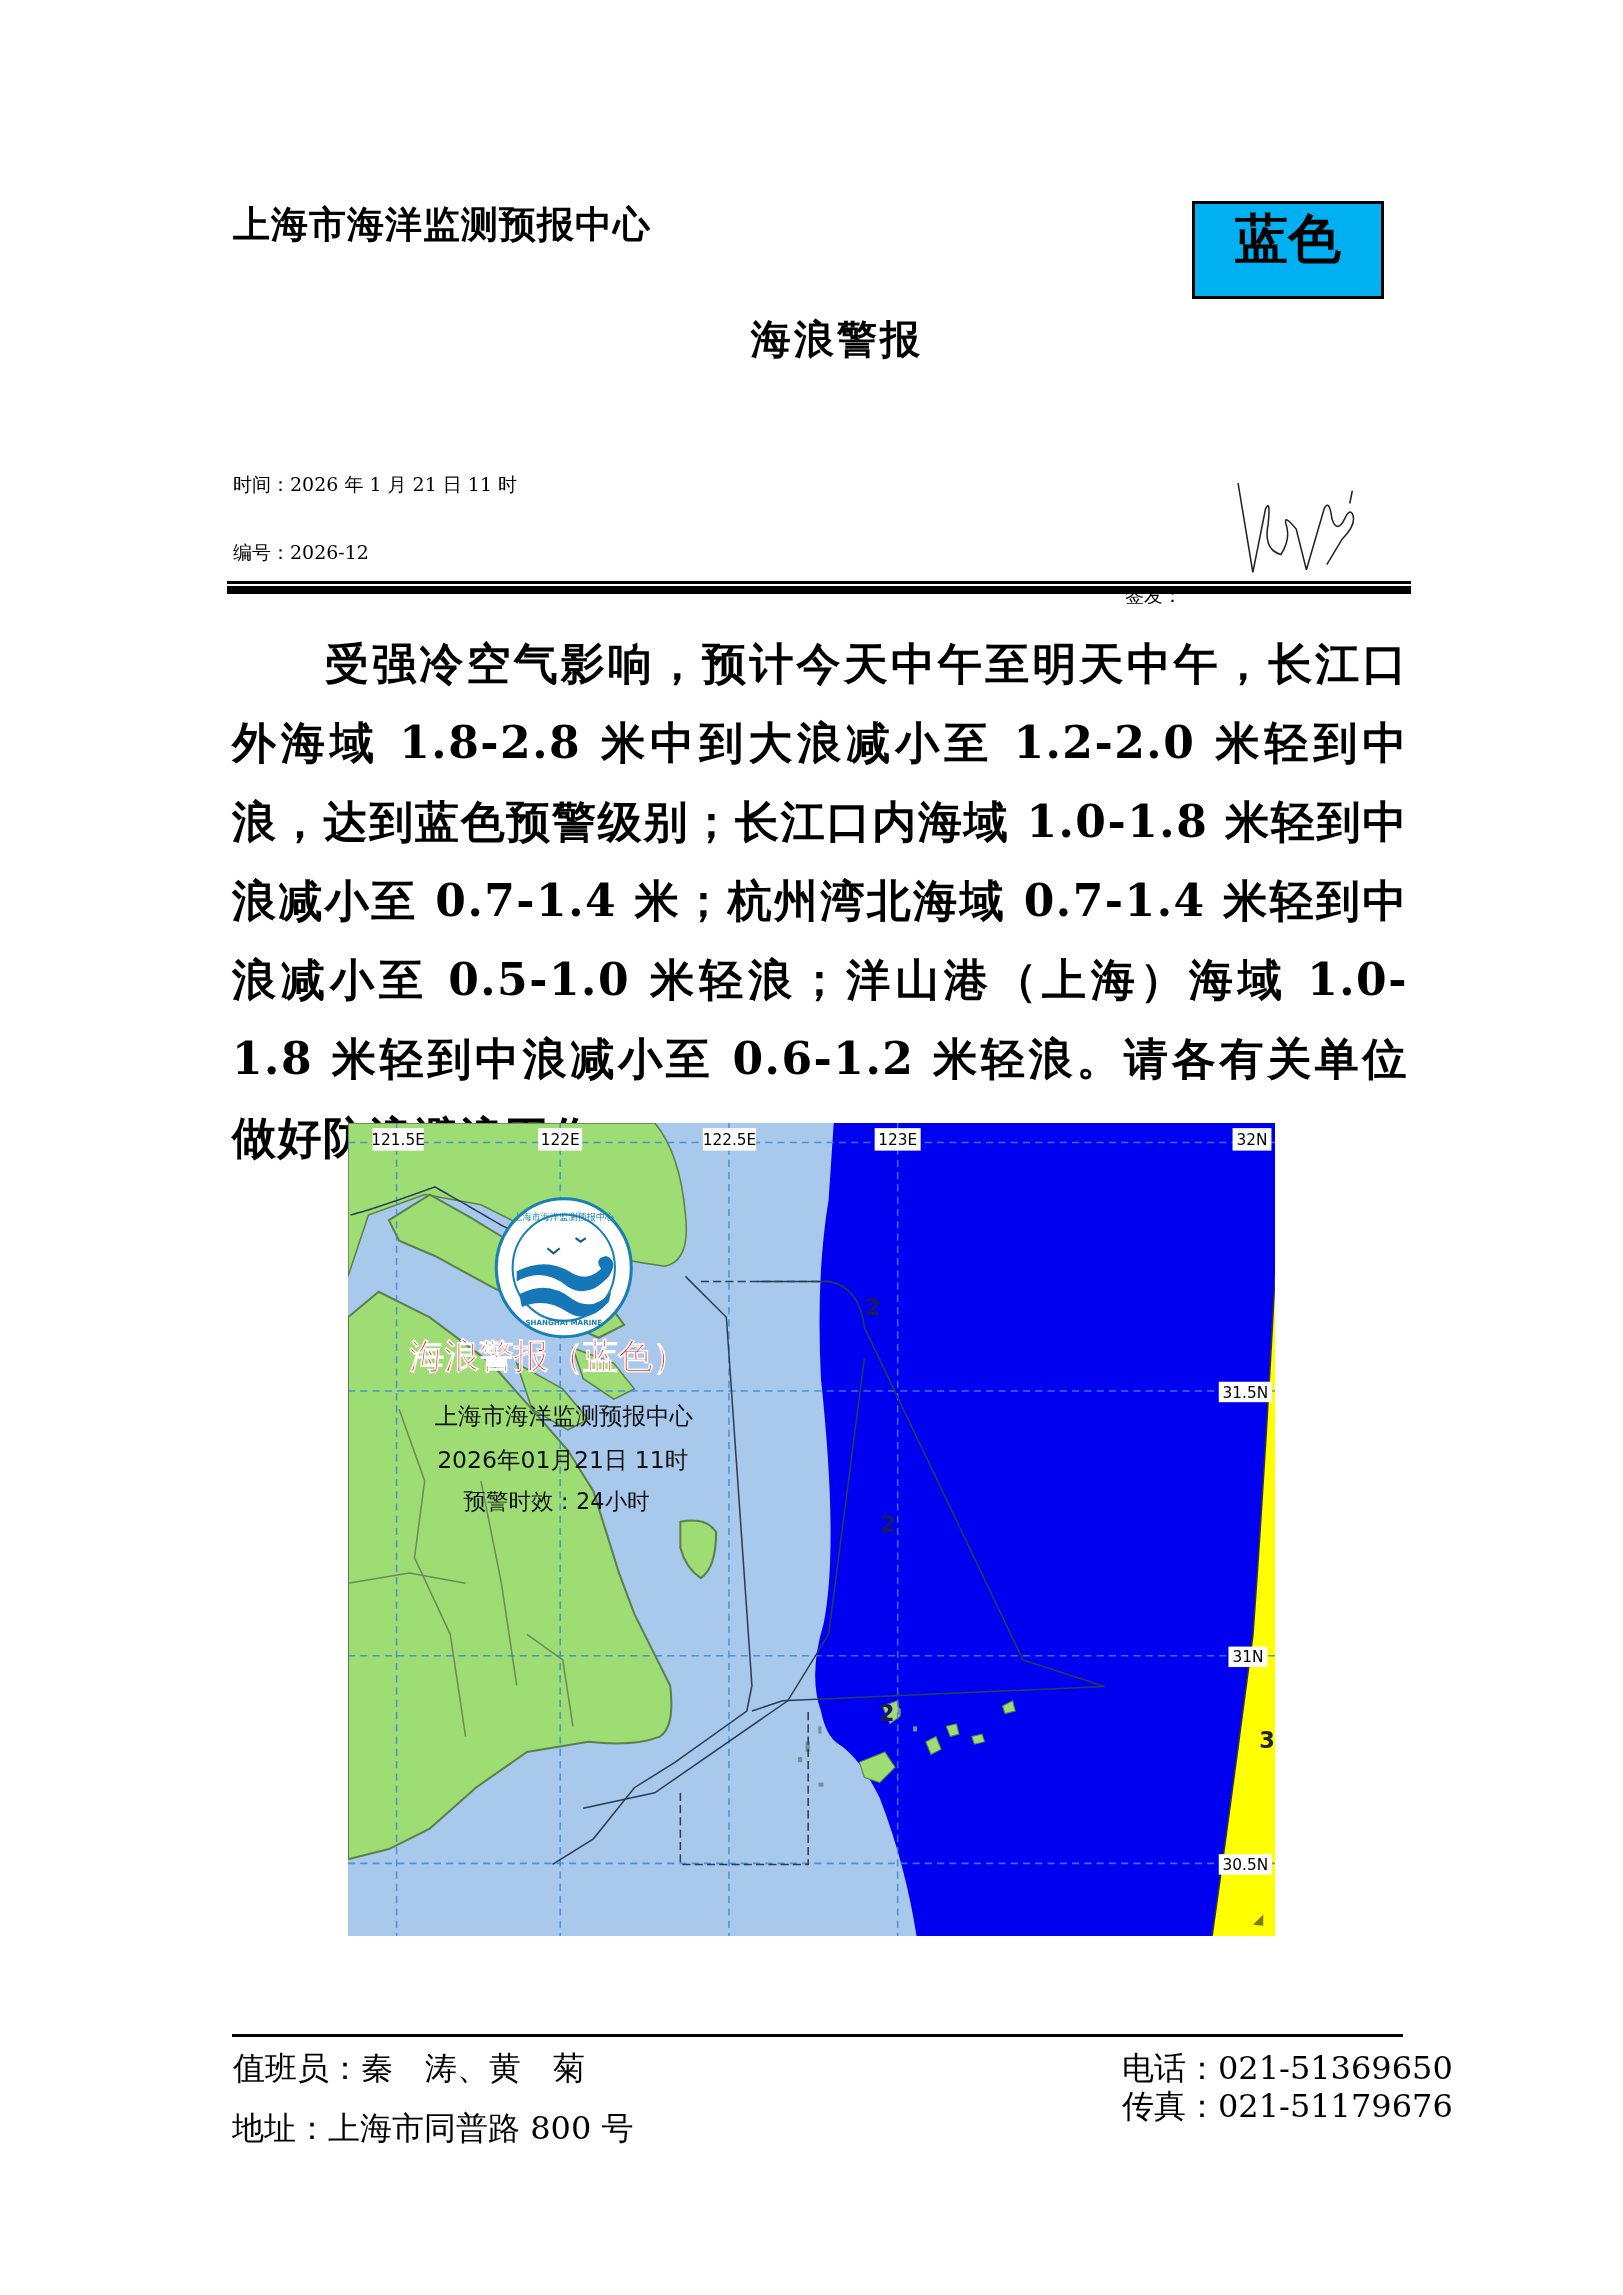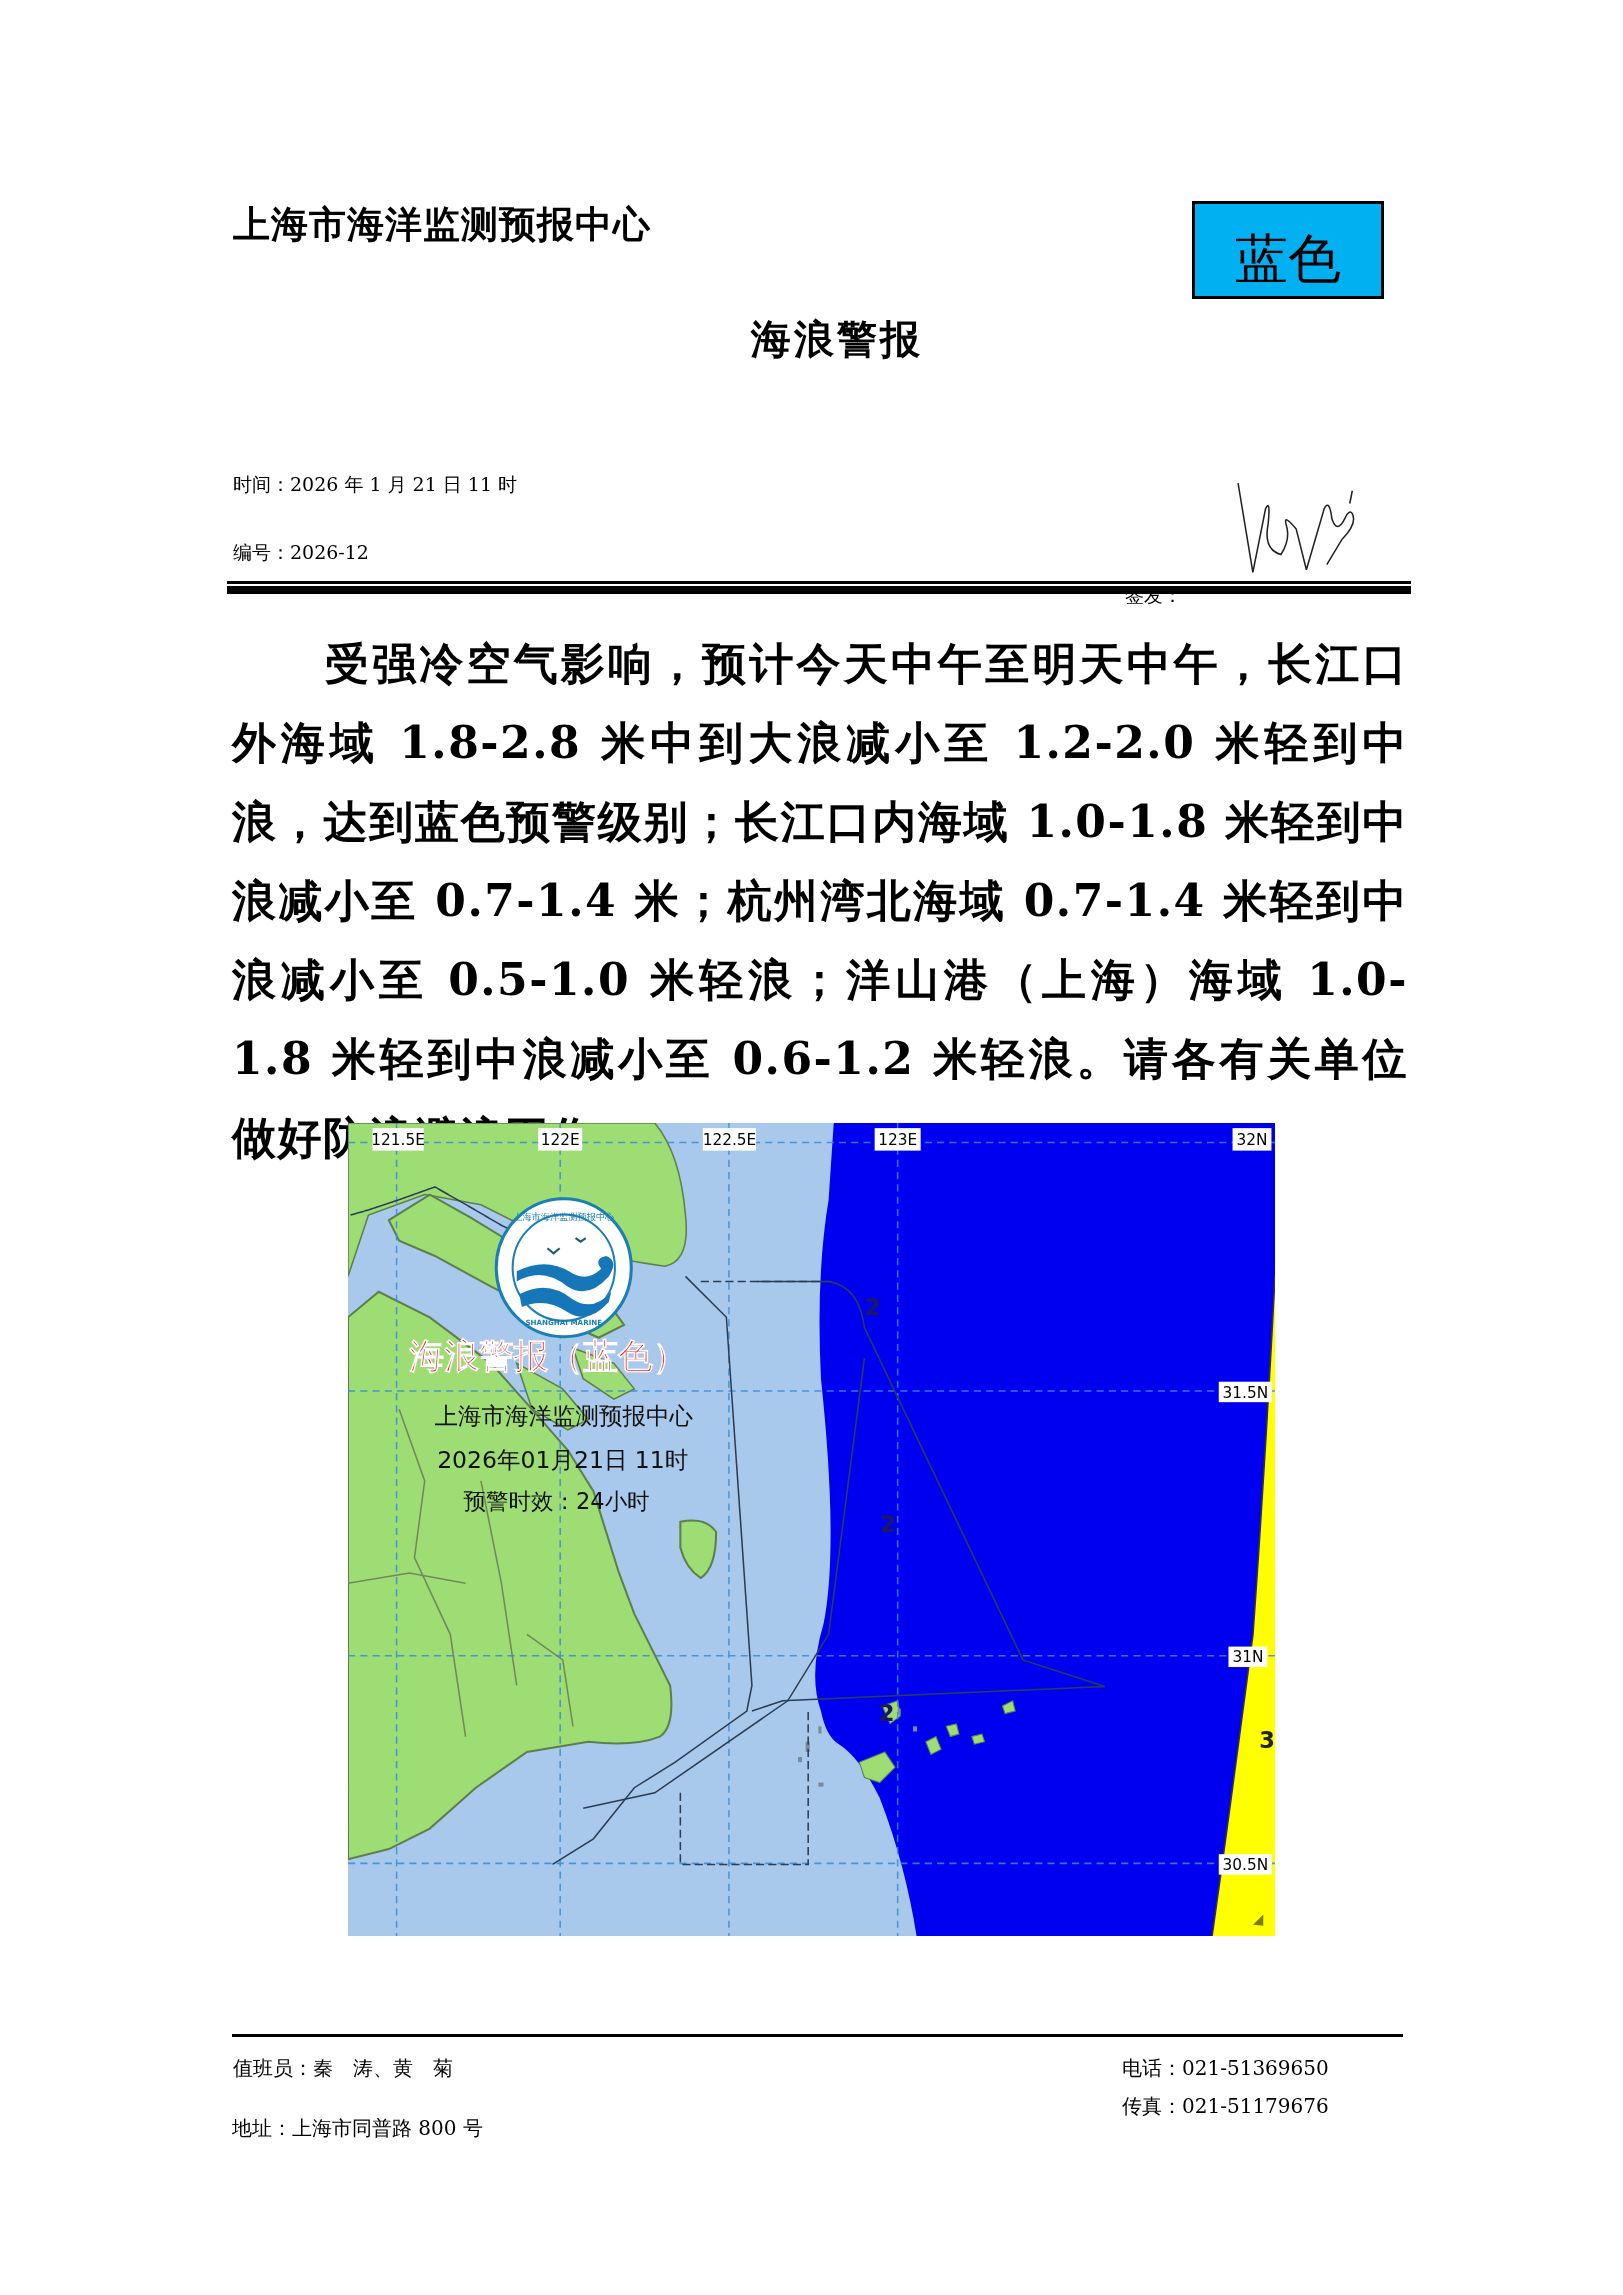--- a/index.html
+++ b/index.html
@@ -2,34 +2,34 @@
 <html style="font-size:8.2px"><head>
 <meta charset="utf-8">
 <style>
   html, body { margin:0; padding:0; background:#ffffff; }
   body { width:1623px; height:2295px; position:relative; overflow:hidden;
          font-family:"DejaVu Serif","Liberation Serif",serif; color:#000; }
   .abs { position:absolute; }
   .org-name { left:233px; top:202px; font-family:"DejaVu Sans","Liberation Sans",sans-serif;
               font-weight:bold; font-size:37px; letter-spacing:1px; line-height:46px; white-space:nowrap; }
   .level-box { left:1192px; top:201px; width:186px; height:92px; background:#00b0f0;
-               border:3.1px solid #000; display:flex; align-items:flex-end; justify-content:center;
-               font-family:"DejaVu Sans","Liberation Sans",sans-serif; font-weight:normal; font-size:53px; }
+               border:3.1px solid #000; display:flex; align-items:flex-start; justify-content:center;
+               font-family:"DejaVu Sans","Liberation Sans",sans-serif; font-weight:bold; font-size:53px; }
   .title { left:0; width:1623px; top:312px; text-align:center; padding-left:51px; box-sizing:border-box;
            font-family:"DejaVu Sans","Liberation Sans",sans-serif; font-weight:bold; font-size:40px; letter-spacing:3.1px; }
   .meta { font-size:19px; line-height:36px; white-space:nowrap; }
   .rule-thin { left:227px; top:581px; width:1184px; height:3.1px; background:#000; }
   .rule-thick { left:227px; top:586px; width:1184px; height:7.7px; background:#000; }
   .body-text { left:232px; top:624px; width:1176px; font-size:44px; line-height:79px;
                text-align:justify; letter-spacing:1.5px;font-weight:bold; }
   .body-text p { margin:0; text-indent:93px; }
   .map { left:348px; top:1123px; width:927px; height:813px; overflow:hidden; }
   .map svg { display:block; }
   .footer-rule { left:232px; top:2034px; width:1171px; height:2.6px; background:#000; }
-  .foot { font-size:20px; line-height:31px; white-space:nowrap; }
+  .foot { font-size:32px; line-height:31px; white-space:nowrap; }
   .sig { left:1235px; top:478px; width:153px; height:102px; }
 </style>
 </head>
 <body>
 
 <div class="abs org-name">上海市海洋监测预报中心</div>
 <div class="abs level-box">
   <span>蓝色</span>
 </div>
 <div class="abs title">海浪警报</div>

